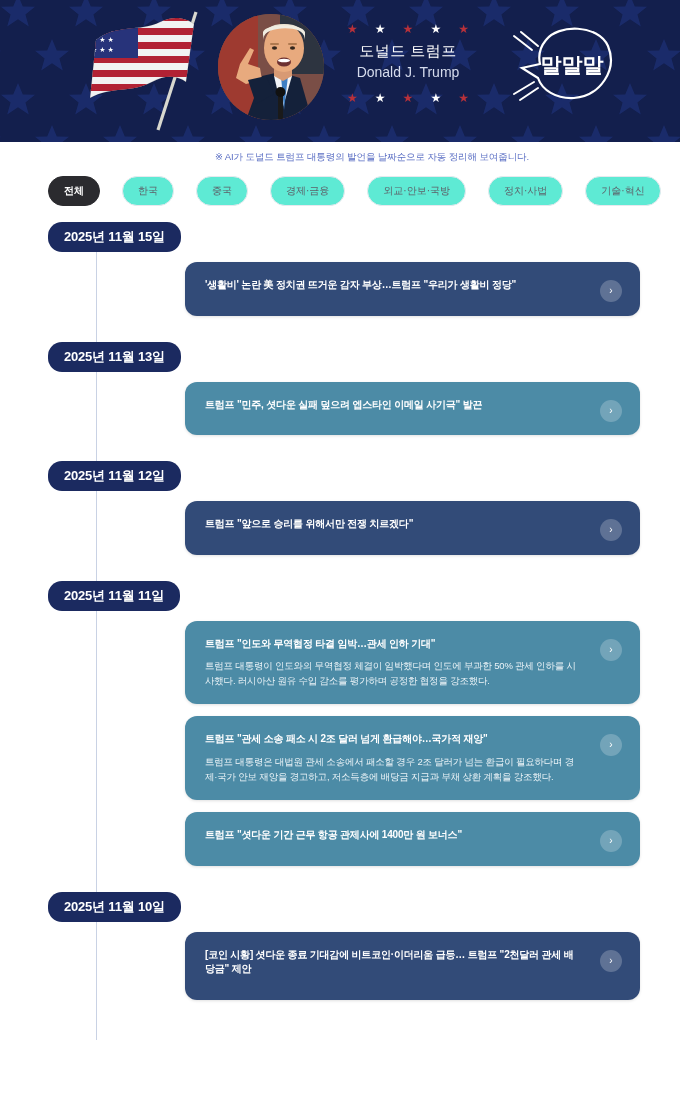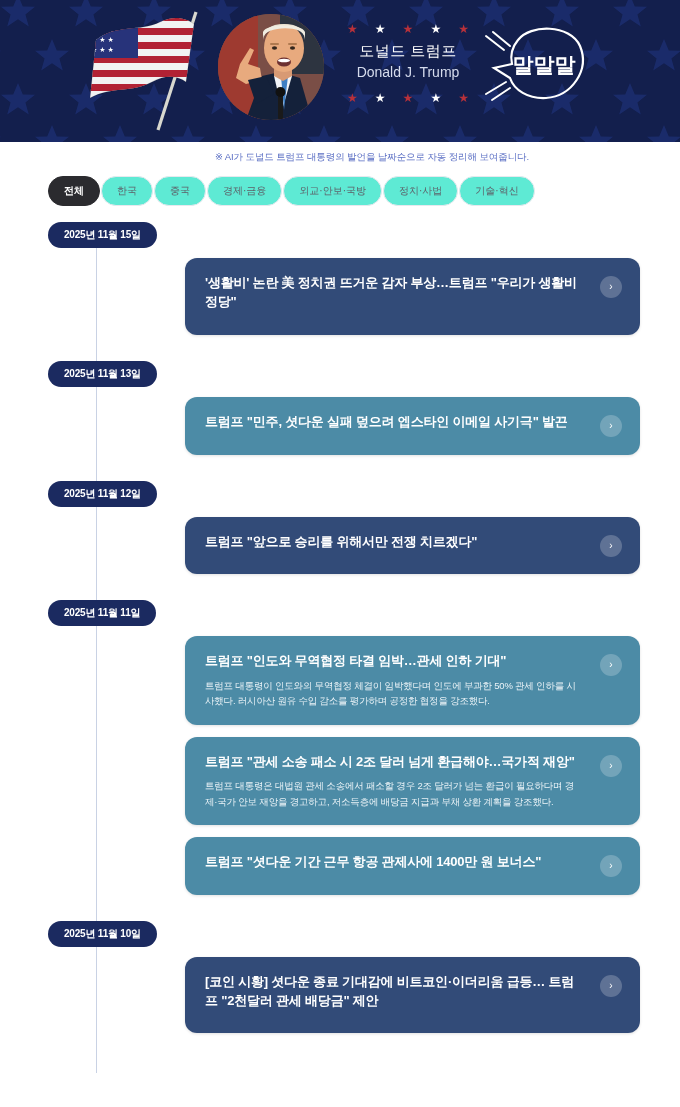--- a/index.html
+++ b/index.html
@@ -79,40 +79,40 @@
   .eng-title {
     color: #d6dced;
     font-size: 14px;
     margin-bottom: 13px;
     white-space: nowrap;
   }
 
   
   .bubble-logo {
     position: absolute;
-    left: 484px;
+    left: 512px;
     top: 20px;
     width: 105px;
     height: 95px;
   }
 
   
   .notice {
     width: 539px;
     text-align: right;
     padding: 9px 10px 0 0;
     color: #5b6fc4;
     font-size: 9.5px;
     letter-spacing: -0.1px;
   }
 
   
   .chips {
     display: flex;
-    gap: 1px;
+    gap: 22px;
     padding: 12px 0 0 48px;
     align-items: center;
   }
   .chip {
     border-radius: 16px;
     background: #5eead4;
     color: #5d6169;
     font-size: 10px;
     padding: 7px 15px;
     white-space: nowrap;
@@ -143,21 +143,21 @@
   .group {
     position: relative;
     padding-left: 48px;
   }
   .date-badge {
     display: inline-block;
     position: relative;
     z-index: 2;
     background: #1b2a60;
     color: #ffffff;
-    font-size: 10px;
+    font-size: 13px;
     font-weight: bold;
     border-radius: 14px;
     padding: 6px 16px;
     margin-bottom: 10px;
     letter-spacing: -0.2px;
   }
   .cards { }
   .card {
     position: relative;
     margin-left: 137px;
@@ -165,21 +165,21 @@
     border-radius: 12px;
     padding: 16px 60px 16px 20px;
     color: #ffffff;
     box-shadow: 0 1px 3px rgba(0,0,0,0.12);
     cursor: pointer;
     width: 455px;
   }
   .card.navy { background: #324b78; }
   .card.teal { background: #4c8ba6; }
   .card-title {
-    font-size: 13px;
+    font-size: 10px;
     font-weight: bold;
     line-height: 1.45;
     letter-spacing: -0.2px;
     margin-bottom: 7px;
   }
   .card-desc {
     font-size: 9.5px;
     line-height: 1.6;
     letter-spacing: -0.2px;
     color: #e3e9f2;

